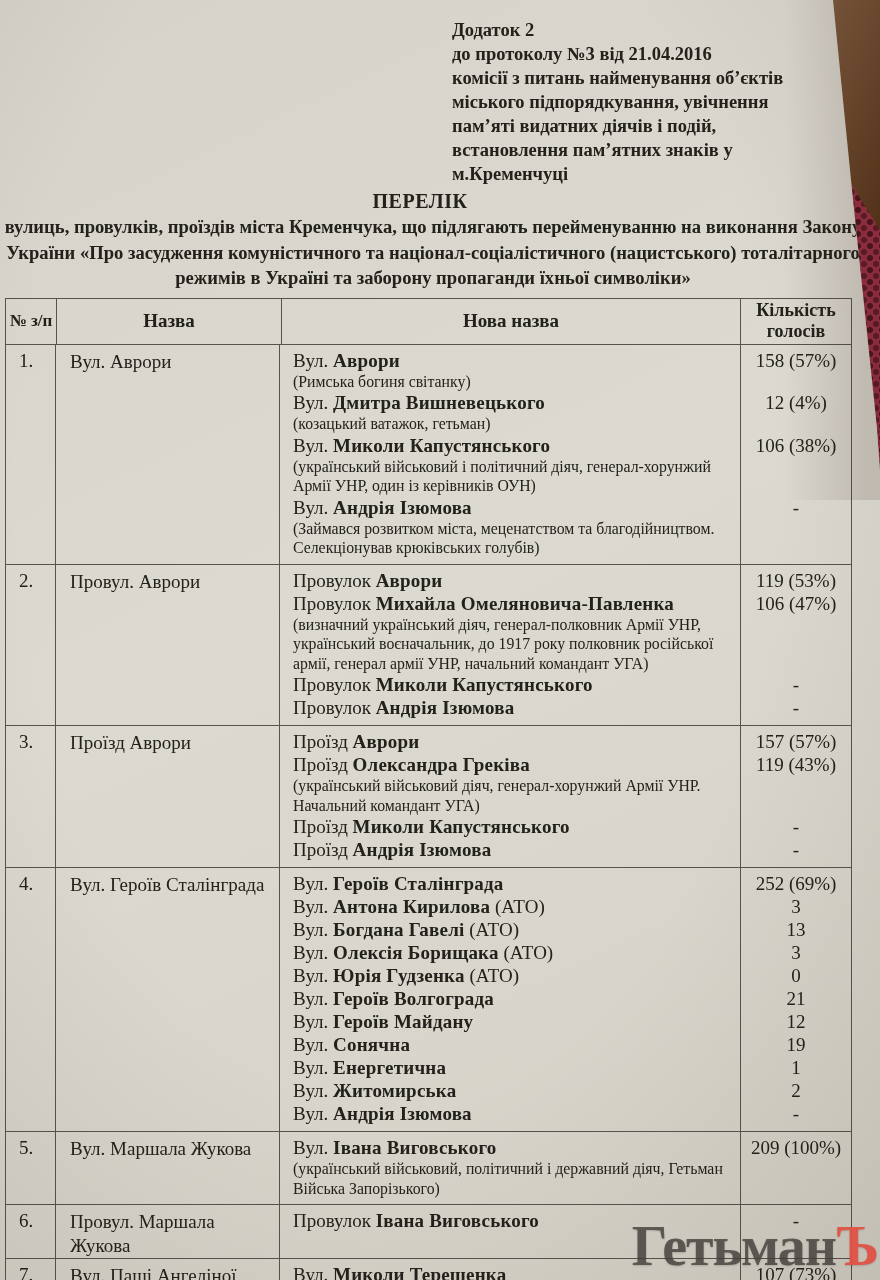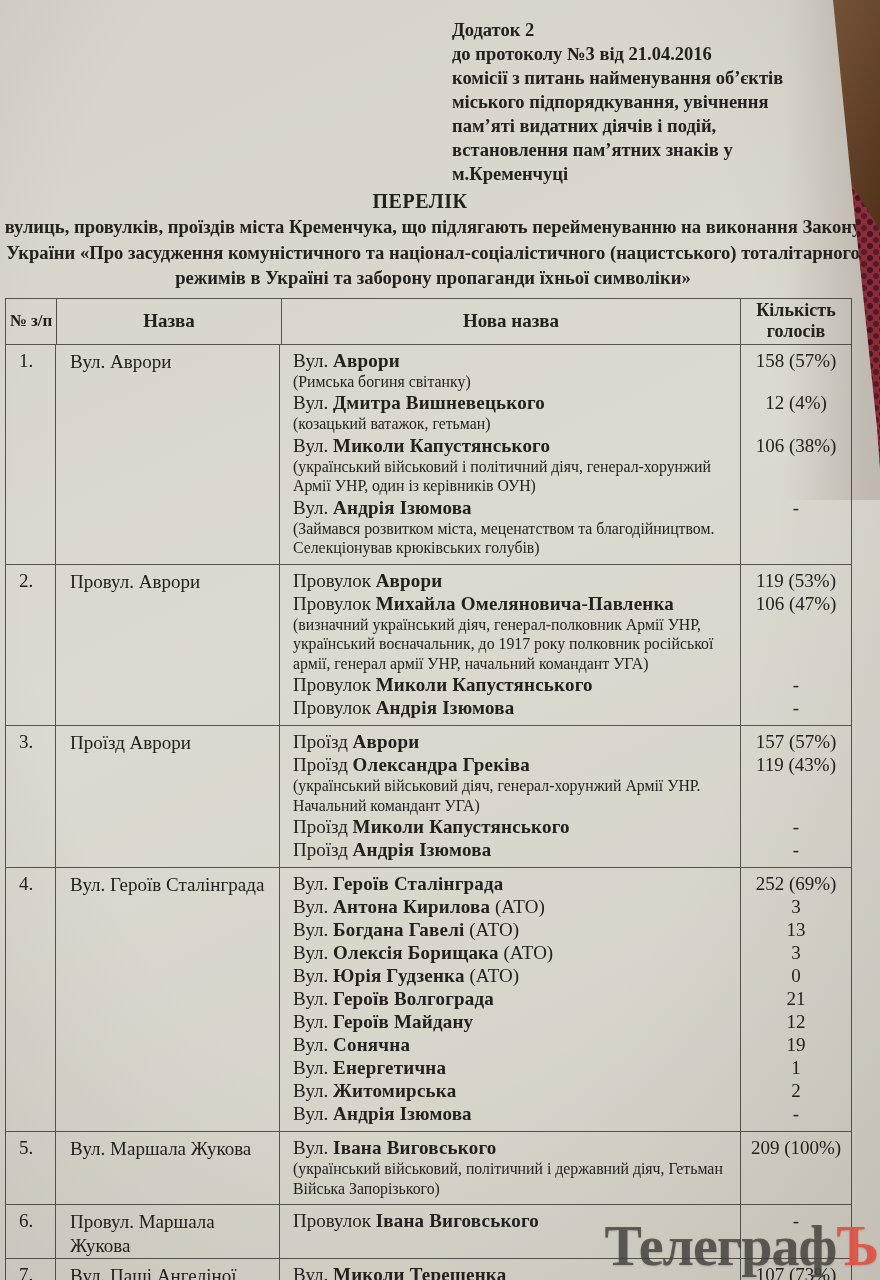--- a/index.html
+++ b/index.html
@@ -385,14 +385,14 @@
 </div>
   </div>
 </div>
     </div>
 
     <div class="edge-shade"></div>
   </div>
 
   <div class="vignette"></div>
 
-  <div class="watermark"><span>Телеграф</span><span class="wm-accent">Ъ</span></div>
+  <div class="watermark"><span>Гетьман</span><span class="wm-accent">Ъ</span></div>
 </div>
 
 </body></html>

